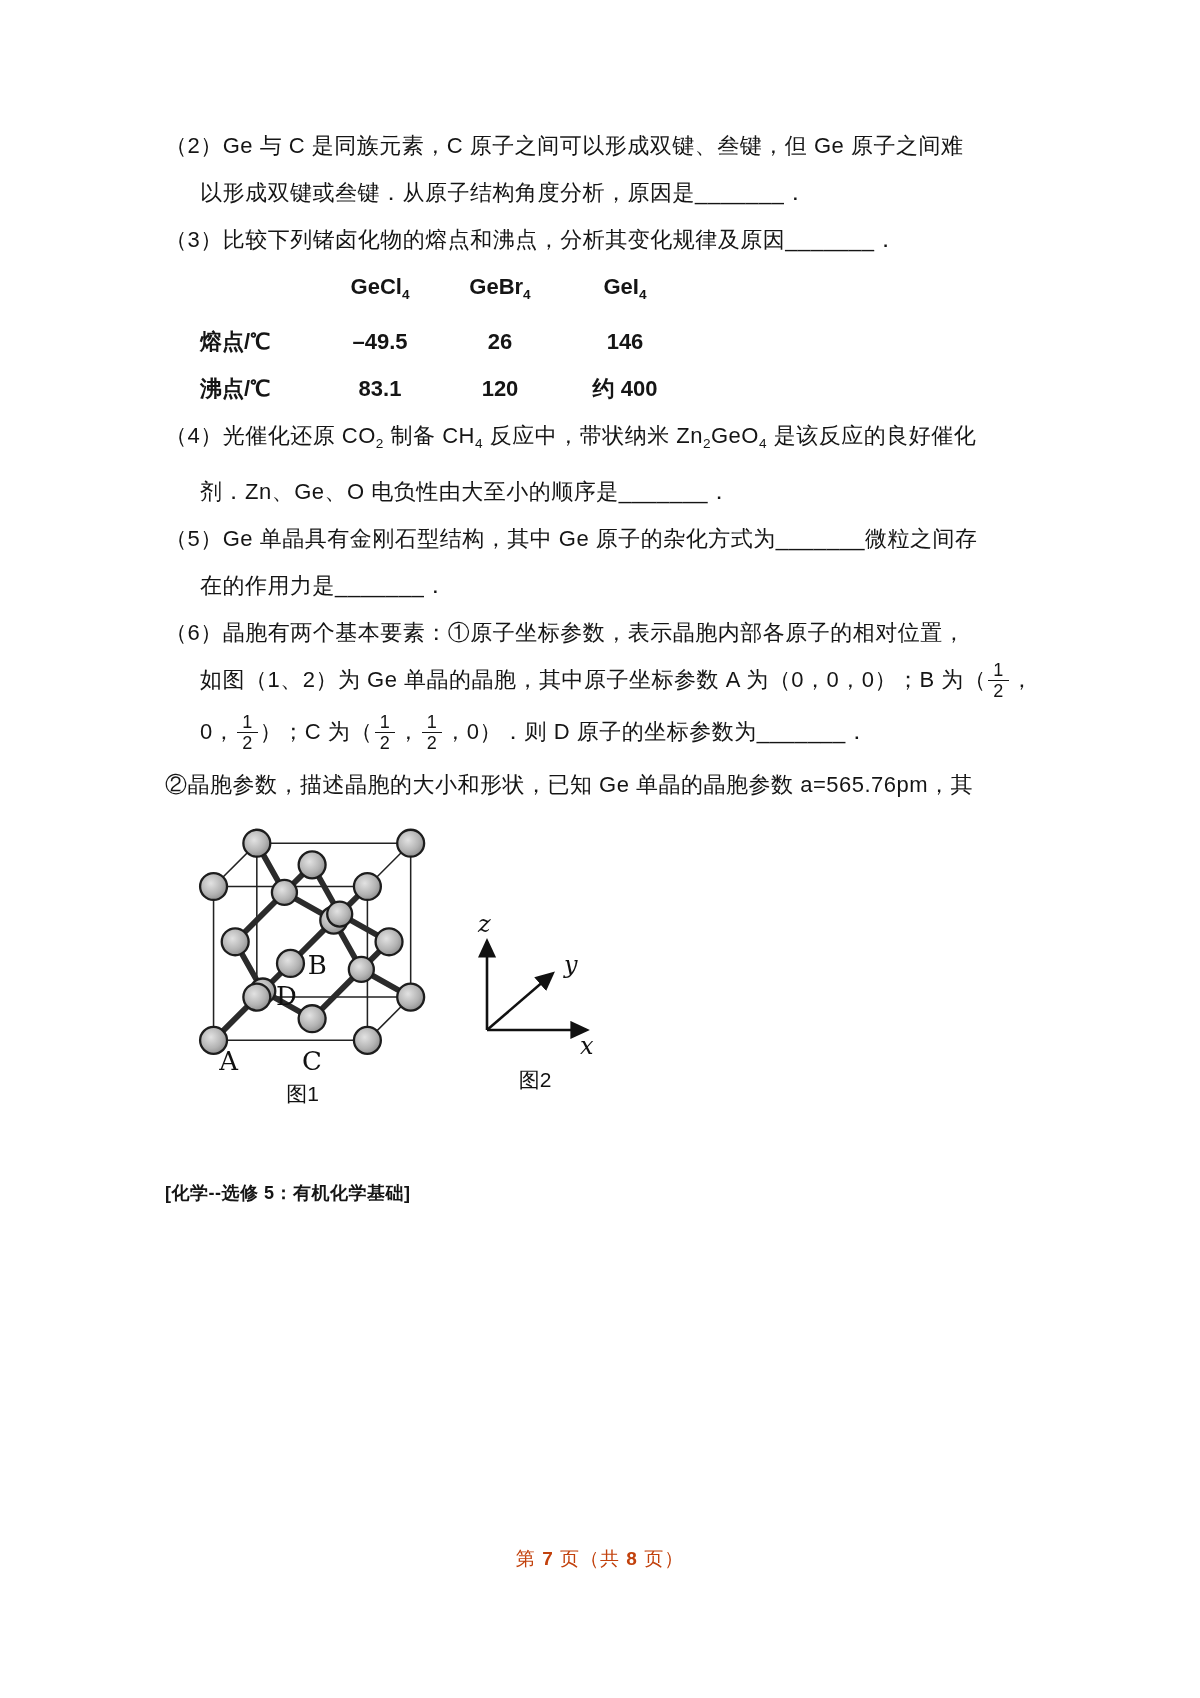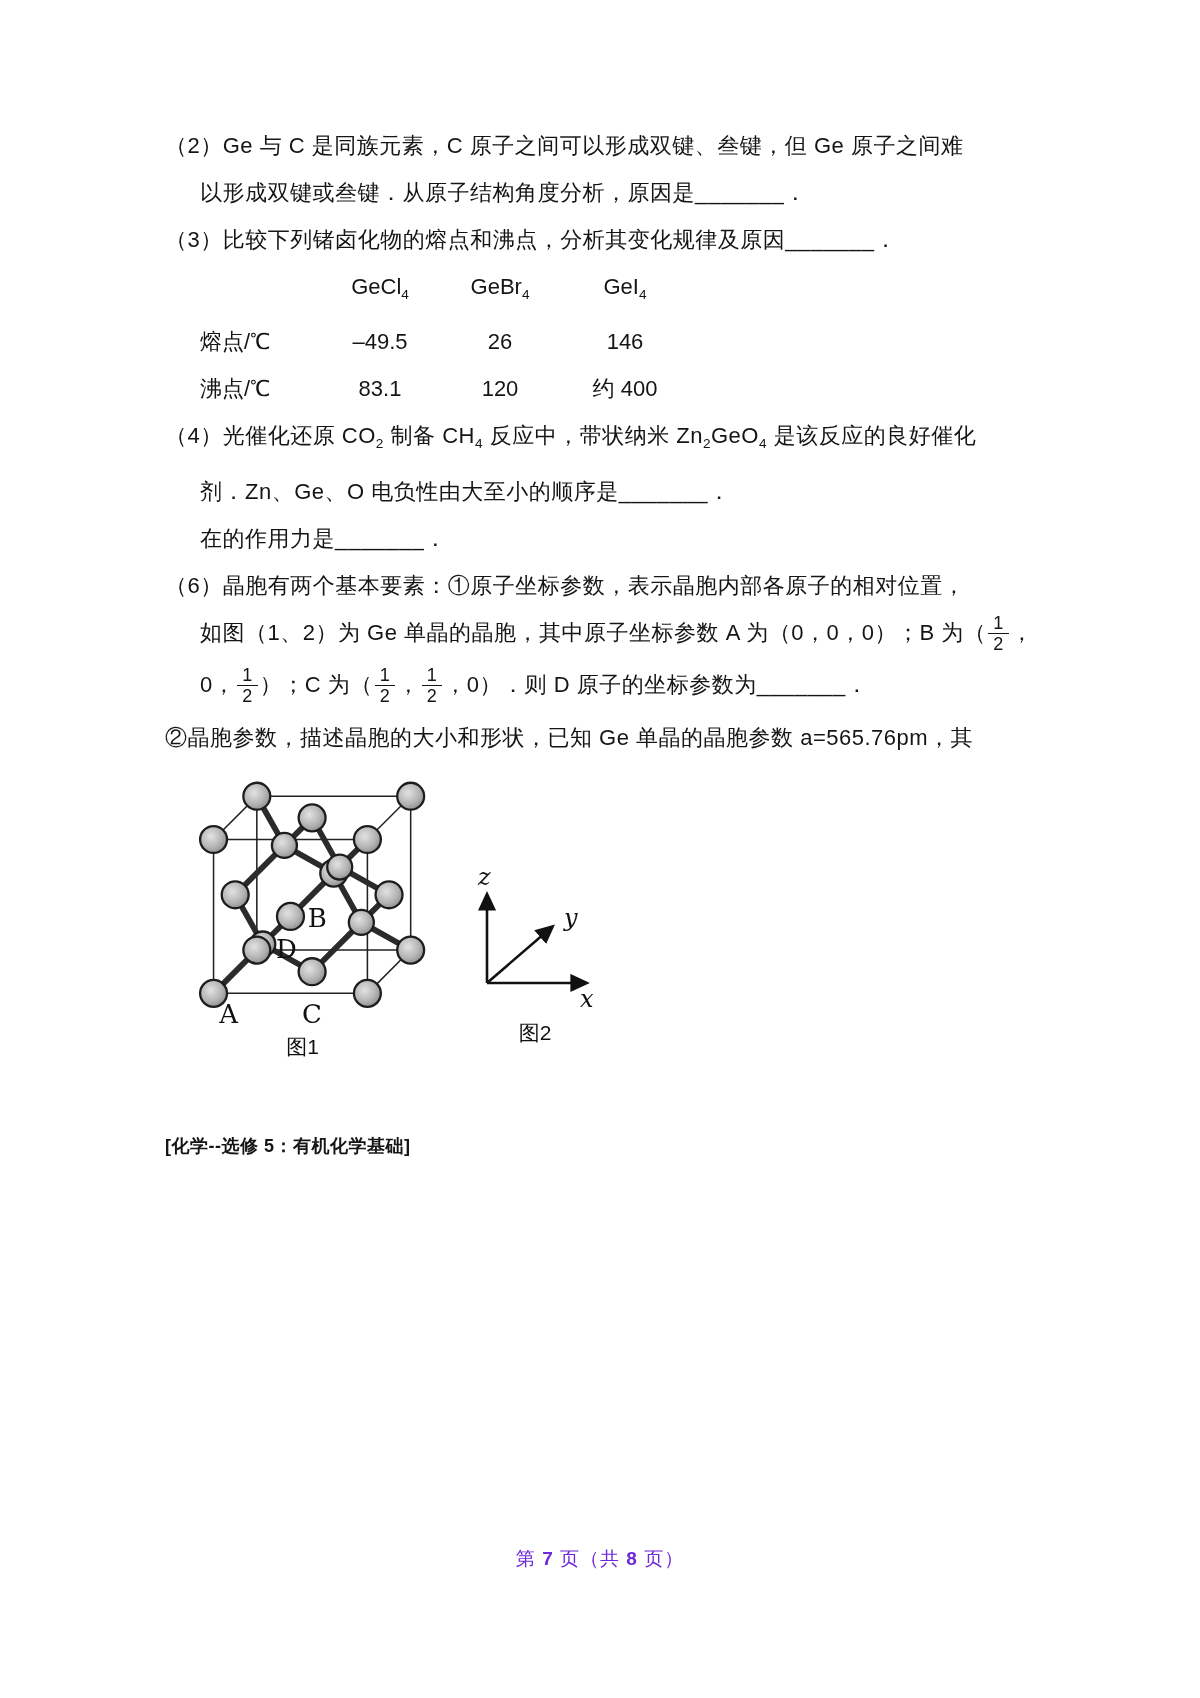--- a/index.html
+++ b/index.html
@@ -18,35 +18,35 @@
   b { font-weight:bold; }
 
   
   .frac { display:inline-block; vertical-align:-0.55em; text-align:center;
           line-height:1.12; font-size:0.82em; margin:0 2px; }
   .frac .num { display:block; padding:0 5px; border-bottom:1.7px solid #151515; }
   .frac .den { display:block; padding:0 5px; }
   .frac-line { line-height:58px; }
 
   
-  .htable { margin-left:35px; display:grid; grid-template-columns:120px 120px 120px 130px; }
+  .htable { margin-left:35px; display:grid; grid-template-columns:120px 120px 120px 130px;font-weight:bold; }
   .htable .cell { line-height:47px; white-space:nowrap; }
   .htable .val { text-align:center; }
 
   
   .figure-row { display:flex; align-items:flex-end; margin-top:16px; margin-left:10px; }
   .figblock { display:flex; flex-direction:column; align-items:center; }
   .figblock.axes { margin-left:30px; margin-bottom:14px; }
   .caption { font-size:21px; line-height:28px; margin-top:6px; color:#111; }
 
   .section-title { margin-top:62px; font-weight:bold; font-size:18px; white-space:nowrap; }
   .q13 { margin-top:12px; }
 
   .footer { position:absolute; top:1546px; left:0; width:1200px;
-            text-align:center; font-size:19px; color:#6d28d9; letter-spacing:1px; }
+            text-align:center; font-size:19px; color:#c2410c; letter-spacing:1px; }
 
   svg text.atom-label { font-family:"DejaVu Serif", serif; font-size:27px; fill:#111; }
   svg text.axis-label { font-family:"DejaVu Serif", serif; font-style:italic; font-size:24px; fill:#111; }
 </style>
 </head>
 <body>
 
 <div class="page">
   <div class="content">
 
@@ -68,20 +68,21 @@
 
       <div class="cell">沸点/℃</div>
       <div class="cell val">83.1</div>
       <div class="cell val">120</div>
       <div class="cell val">约 400</div>
     </div>
 
     <p class="line">（4）光催化还原 CO<sub>2</sub> 制备 CH<sub>4</sub> 反应中，带状纳米 Zn<sub>2</sub>GeO<sub>4</sub> 是该反应的良好催化</p>
     <p class="line cont">剂．Zn、Ge、O 电负性由大至小的顺序是_______．</p>
 
+    <p class="line">（5）Ge 单晶具有金刚石型结构，其中 Ge 原子的杂化方式为_______微粒之间存</p>
     <p class="line cont">在的作用力是_______．</p>
 
     <p class="line">（6）晶胞有两个基本要素：①原子坐标参数，表示晶胞内部各原子的相对位置，</p>
     <p class="line cont">如图（1、2）为 Ge 单晶的晶胞，其中原子坐标参数 A 为（0，0，0）；B 为（<span class="frac"><span class="num">1</span><span class="den">2</span></span>，</p>
     <p class="line cont frac-line">0，<span class="frac"><span class="num">1</span><span class="den">2</span></span>）；C 为（<span class="frac"><span class="num">1</span><span class="den">2</span></span>，<span class="frac"><span class="num">1</span><span class="den">2</span></span>，0）．则 D 原子的坐标参数为_______．</p>
 
     <p class="line">②晶胞参数，描述晶胞的大小和形状，已知 Ge 单晶的晶胞参数 a=565.76pm，其</p>
 
     <div class="figure-row">
       <div class="figblock">

